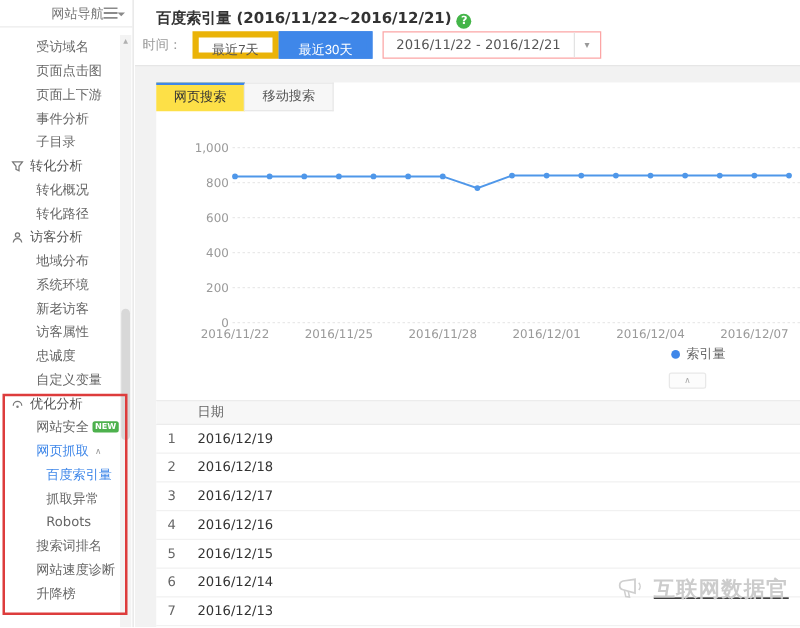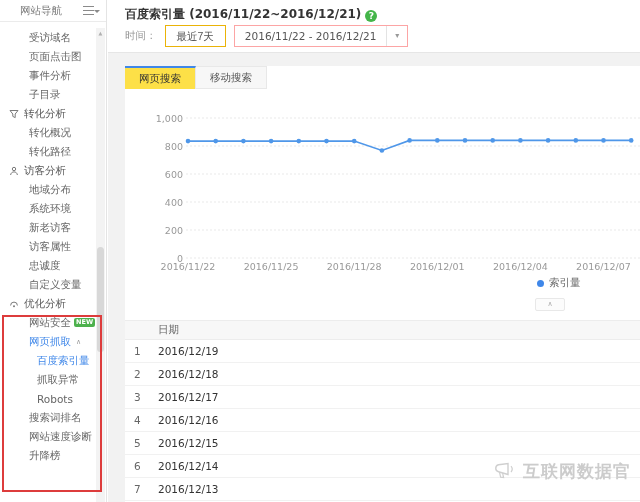--- a/index.html
+++ b/index.html
@@ -4,21 +4,21 @@
 <style>
   * { margin:0; padding:0; box-sizing:border-box; }
   html,body { background:#fff; }
   .screen { position:relative; width:640px; height:502px; overflow:hidden;
             font-family:"DejaVu Sans","Liberation Sans",sans-serif; background:#fff; }
 
   
   .sidebar { position:absolute; left:0; top:0; width:107px; height:502px;
              background:#fff; border-right:1px solid #e4e4e4; }
   .sidebar-header { height:22px; border-bottom:1px solid #ebebeb; display:flex;
-                    align-items:center; justify-content:space-between; padding:0 12px 0 20px; }
+                    align-items:center; justify-content:flex-end; padding:0 12px 0 20px; }
   .sidebar-title { font-size:10.5px; color:#777; }
   .menu-icon { position:relative; width:11px; height:9px; }
   .menu-icon::before { content:""; position:absolute; left:0; top:0; width:11px; height:9px;
       background:repeating-linear-gradient(to bottom,#8a8a8a 0 1px,transparent 1px 4px); }
   .menu-icon::after { content:""; position:absolute; right:-6px; top:4px;
       border:3px solid transparent; border-top-color:#8a8a8a; }
   .nav { position:absolute; top:28px; left:0; width:96px; }
   .nav-row { height:19px; display:flex; align-items:center; font-size:10.5px;
              color:#666; cursor:pointer; white-space:nowrap; }
   .nav-row.lvl0 { padding-left:9px; color:#555; }
@@ -36,23 +36,23 @@
                   background:#d8d8d8; border-radius:4px; }
   .red-box { position:absolute; left:2px; top:315px; width:100px; height:177px;
              border:2px solid #dd3c3c; z-index:6; pointer-events:none; }
 
   
   .main { position:absolute; left:108px; top:0; width:532px; height:502px; background:#fff; }
   .page-title { position:absolute; left:17px; top:6px; font-size:12px; font-weight:bold; color:#333; }
   .help-icon { display:inline-block; width:12px; height:12px; border-radius:50%; background:#44b549;
                color:#fff; font-size:9px; line-height:12px; text-align:center; vertical-align:-1px;
                margin-left:4px; font-weight:bold; cursor:pointer; }
-  .toolbar { position:absolute; left:17px; top:25px; display:flex; align-items:center; }
+  .toolbar { position:absolute; left:6px; top:25px; display:flex; align-items:center; }
   .time-label { font-size:10.5px; color:#999; margin-right:8px; }
-  .btn { height:22px; line-height:20px; border:1px solid #eab308; background:#fff; color:#555;
+  .btn { height:22px; line-height:20px; border:5px solid #eab308; background:#fff; color:#555;
          padding:0 11px; font-size:10.5px; cursor:pointer; }
   .btn.primary { background:#3f87e9; border-color:#3f87e9; color:#fff; }
   .date-box { display:flex; margin-left:8px; border:1px solid #fca5a5; height:22px;
               background:#fff; cursor:pointer; }
   .date-val { padding:0 10px; line-height:20px; color:#555; font-size:10.5px; }
   .date-arrow { width:21px; border-left:1px solid #e3e3e3; text-align:center; line-height:20px;
                 color:#999; font-size:8px; }
   .content-bg { position:absolute; left:0; right:0; top:52px; bottom:0; background:#f2f2f2;
                 border-top:1px solid #e6e6e6; }
   .card { position:absolute; left:17px; top:66px; width:515px; height:436px; background:#fff; }
@@ -73,39 +73,42 @@
                   line-height:11px; color:#aaa; font-size:7px; cursor:pointer; }
 
   .dtable { position:absolute; left:0; right:0; top:254px; font-size:10.5px; }
   .thead { height:20px; background:#f7f7f7; border-top:1px solid #ececec;
            border-bottom:1px solid #ececec; display:flex; align-items:center; color:#666; }
   .col-idx { width:33px; padding-left:9px; }
   .trow { height:23px; border-bottom:1px solid #f1f1f1; display:flex; align-items:center; color:#333; }
   .trow .cell-idx { width:33px; padding-left:9px; color:#666; }
 
   .watermark { position:absolute; left:492px; top:459px; display:flex; align-items:center;
-               gap:5px; z-index:4; }
+               gap:5px; z-index:4;text-decoration:underline; }
   .watermark-text { font-size:17px; font-weight:bold; color:#ccc; letter-spacing:1px; }
 </style>
 </head>
 <body>
 
 <div class="screen">
 
   <div class="sidebar">
     <div class="sidebar-header">
       <span class="sidebar-title">网站导航</span>
       <span class="menu-icon"></span>
     </div>
     <div class="nav">
         <div class="nav-row lvl1">
           <span>受访域名</span>
         </div>
         <div class="nav-row lvl1">
           <span>页面点击图</span>
+        </div>
+        <div class="nav-row lvl1">
+          <span>页面上下游</span>
         </div>
         <div class="nav-row lvl1">
           <span>事件分析</span>
         </div>
         <div class="nav-row lvl1">
           <span>子目录</span>
         </div>
         <div class="nav-row lvl0">
           <span class="nav-ico">
             <svg width="10" height="10" viewBox="0 0 10 10">
@@ -195,20 +198,21 @@
   <div class="red-box"></div>
 
   <div class="main">
     <div class="page-title">
       <span>百度索引量 (2016/11/22~2016/12/21)</span><span class="help-icon">?</span>
     </div>
 
     <div class="toolbar">
       <span class="time-label">时间：</span>
       <button class="btn">最近7天</button>
+      <button class="btn primary">最近30天</button>
       <div class="date-box">
         <span class="date-val">2016/11/22 - 2016/12/21</span>
         <span class="date-arrow">▾</span>
       </div>
     </div>
 
     <div class="content-bg"></div>
 
     <div class="card">
       <div class="tabs">

